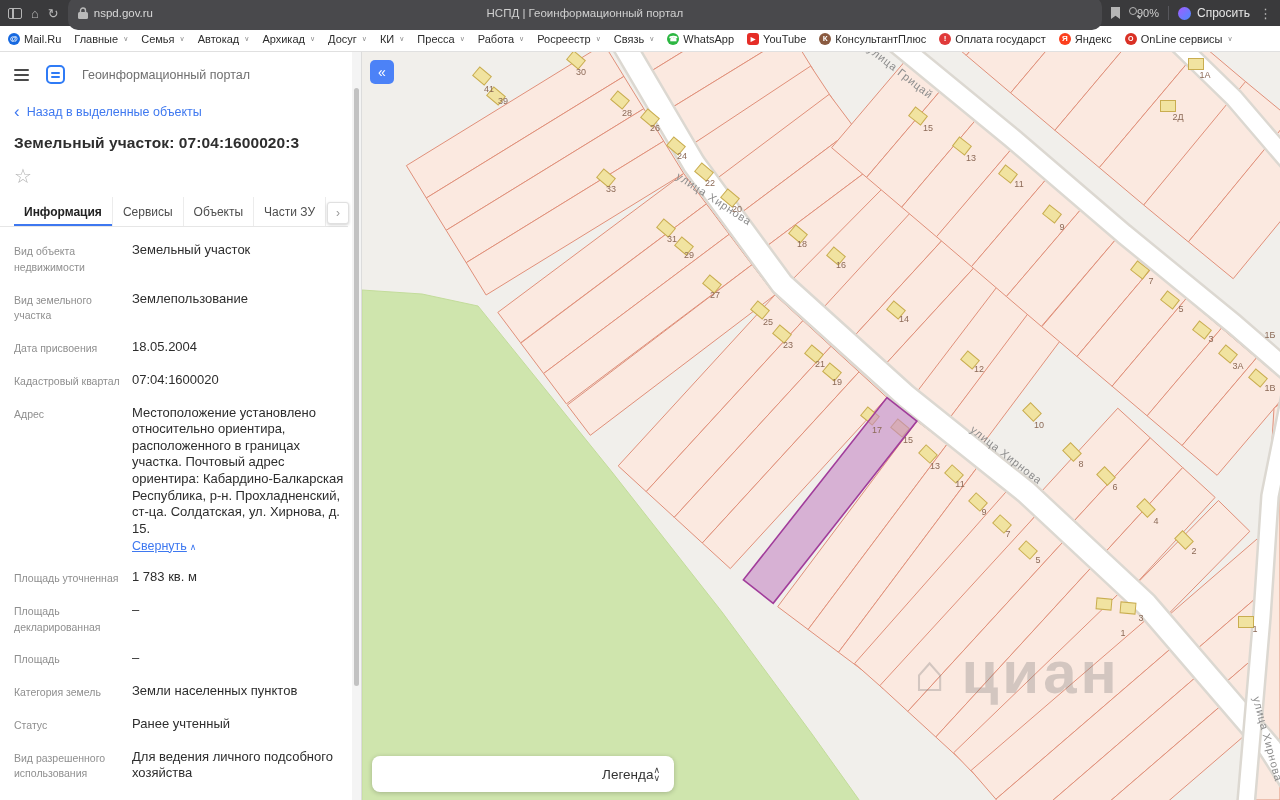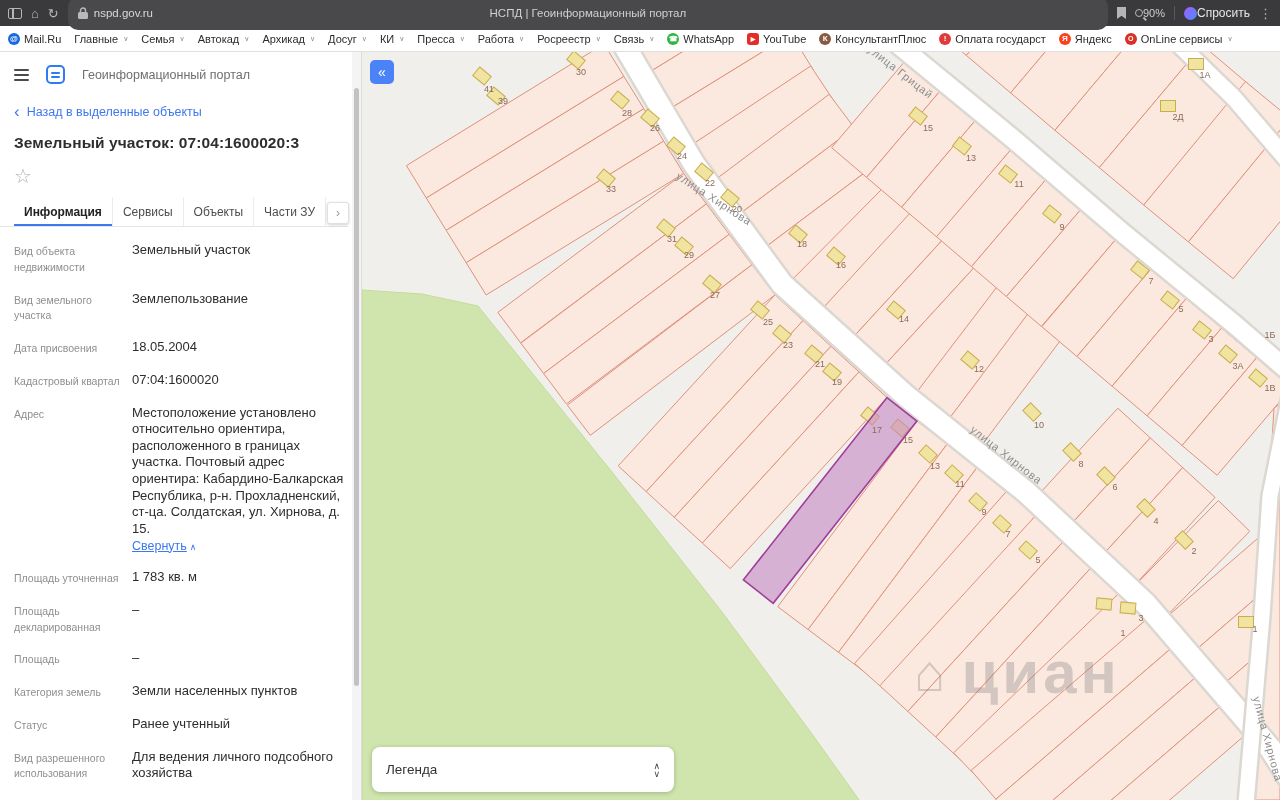--- a/index.html
+++ b/index.html
@@ -5,25 +5,25 @@
   *{box-sizing:border-box;margin:0;padding:0}
   html,body{width:1280px;height:800px;overflow:hidden;font-family:"Liberation Sans",sans-serif;background:#fff}
   
   .chrome-top{height:26px;background:#3a3a3c;display:flex;align-items:center;padding:0 8px;gap:9px}
   .win-ico{width:14px;height:11px;border:1.5px solid #b5b5b5;border-radius:2px;position:relative;flex:none}
   .win-ico i{position:absolute;left:3px;top:0;bottom:0;width:1.5px;background:#b5b5b5}
   .ci{color:#b9b9b9;font-size:13px;line-height:13px;flex:none;cursor:pointer}
   .addr-pill{flex:1;height:33px;background:#49494c;border-radius:10px;display:flex;align-items:center;padding:0 10px;position:relative;gap:6px;min-width:0;cursor:text}
   .addr-url{color:#d8d8d8;font-size:11.5px;z-index:1}
   .addr-title{position:absolute;left:0;right:0;text-align:center;color:#d0d0d0;font-size:11.5px;pointer-events:none}
-  .zoom{display:flex;align-items:center;color:#cfcfcf;font-size:11px;flex:none}
+  .zoom{display:flex;align-items:flex-start;color:#cfcfcf;font-size:11px;flex:none}
   .lens{width:8px;height:8px;border:1.5px solid #b5b5b5;border-radius:50%;position:relative;display:inline-block}
   .lens:after{content:"";position:absolute;width:4px;height:1.5px;background:#b5b5b5;transform:rotate(45deg);left:7px;top:8px}
   .vdiv{width:1px;height:14px;background:#57575c;flex:none}
-  .ask{display:flex;align-items:center;gap:0;color:#e6e6e6;font-size:12px;flex:none;cursor:pointer}
+  .ask{display:flex;align-items:center;gap:6px;color:#e6e6e6;font-size:12px;flex:none;cursor:pointer}
   .ask-ico{width:13px;height:13px;border-radius:50%;background:linear-gradient(135deg,#a35cff,#4a8cff)}
   .flag-ico{width:9px;height:12px;background:#b5b5b5;clip-path:polygon(0 0,100% 0,100% 100%,50% 72%,0 100%);flex:none;cursor:pointer}
   
   .bookmarks-bar{height:26px;background:#fff;border-bottom:1px solid #e0e0e0;display:flex;align-items:center;padding:0 8px;gap:13px;font-size:11px;color:#2c2c2c;white-space:nowrap;overflow:hidden}
   .bm-item{display:flex;align-items:center;gap:4px;cursor:pointer;flex:none}
   .fav{width:12px;height:12px;border-radius:50%;color:#fff;font-size:8px;line-height:12px;text-align:center;display:inline-block;font-weight:bold;flex:none}
   .fav-mailru{background:#1769e0}
   .fav-whatsapp{background:#2cb742;font-size:7px}
   .fav-youtube{background:#e52d27;border-radius:3px;font-size:6px}
   .fav-kplus{background:#8a5a40}
@@ -57,21 +57,21 @@
   .link-ch{color:#3e78f0;font-size:9px;margin-left:3px}
   .p-scroll{position:absolute;top:0;right:0;width:9px;height:100%;background:#f4f4f4}
   .p-thumb{position:absolute;top:36px;right:2px;width:5px;height:598px;border-radius:3px;background:#c2c2c2;cursor:grab}
   
   .map{flex:1;position:relative;background:#f1efeb;overflow:hidden}
   .map-svg{position:absolute;left:0;top:0}
   .map-svg text{font-family:"Liberation Sans",sans-serif}
   .collapse{position:absolute;top:8px;left:8px;width:24px;height:24px;background:#4c82f7;color:#fff;border:none;border-radius:5px;font-size:14px;line-height:22px;cursor:pointer}
   .watermark{position:absolute;left:552px;top:586px;display:flex;align-items:center;gap:12px;color:rgba(120,120,120,.30);font-weight:700;font-size:60px;letter-spacing:4px;pointer-events:none}
   .wm-house{font-size:52px}
-  .legend{position:absolute;left:10px;bottom:8px;width:302px;height:45px;background:#fff;border-radius:8px;box-shadow:0 1px 5px rgba(0,0,0,.22);display:flex;align-items:center;justify-content:space-between;padding:0 14px;cursor:pointer}
+  .legend{position:absolute;left:10px;bottom:8px;width:302px;height:36px;background:#fff;border-radius:8px;box-shadow:0 1px 5px rgba(0,0,0,.22);display:flex;align-items:center;justify-content:flex-end;padding:0 14px;cursor:pointer}
   .legend-label{font-size:13.5px;color:#333}
   .legend-arrows{display:flex;flex-direction:column;align-items:center;color:#444;font-size:9px;line-height:8px}
   .legend-arrows i{font-style:normal}
 </style>
 </head>
 <body>
 
 <div class="screen">
 
   <div class="chrome-top">

